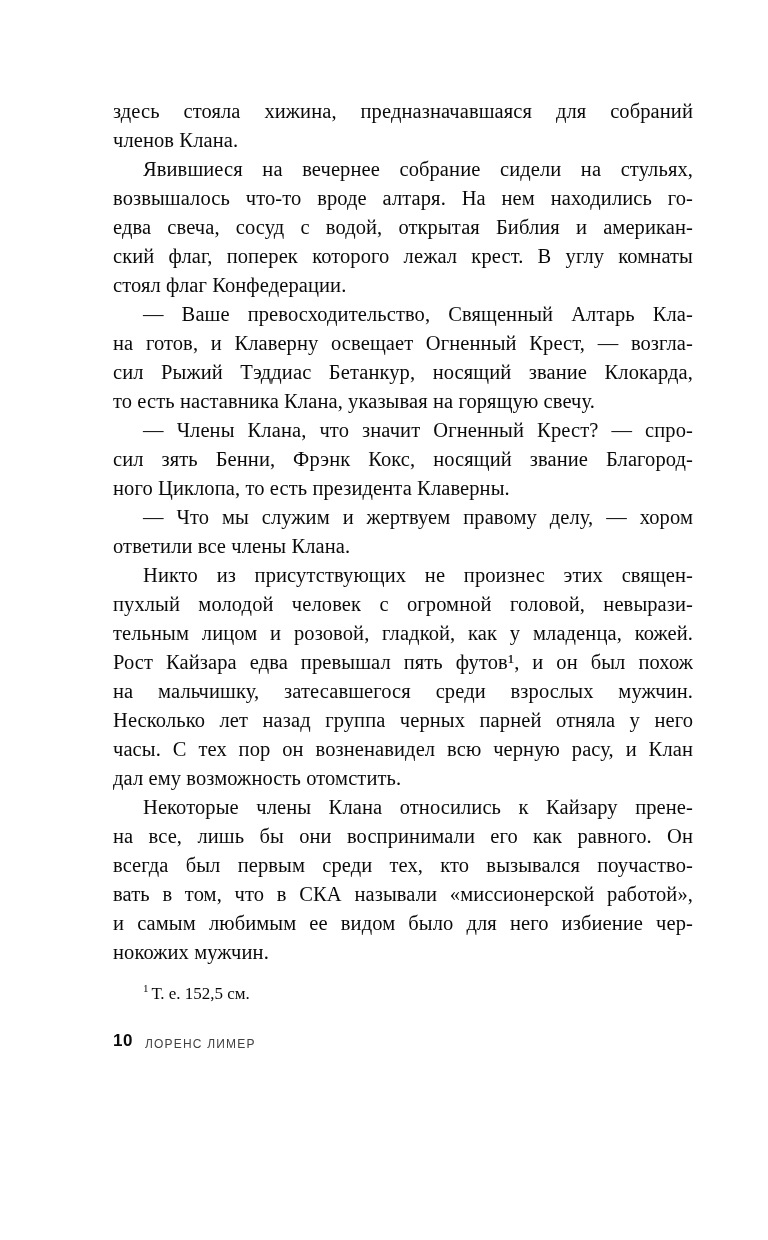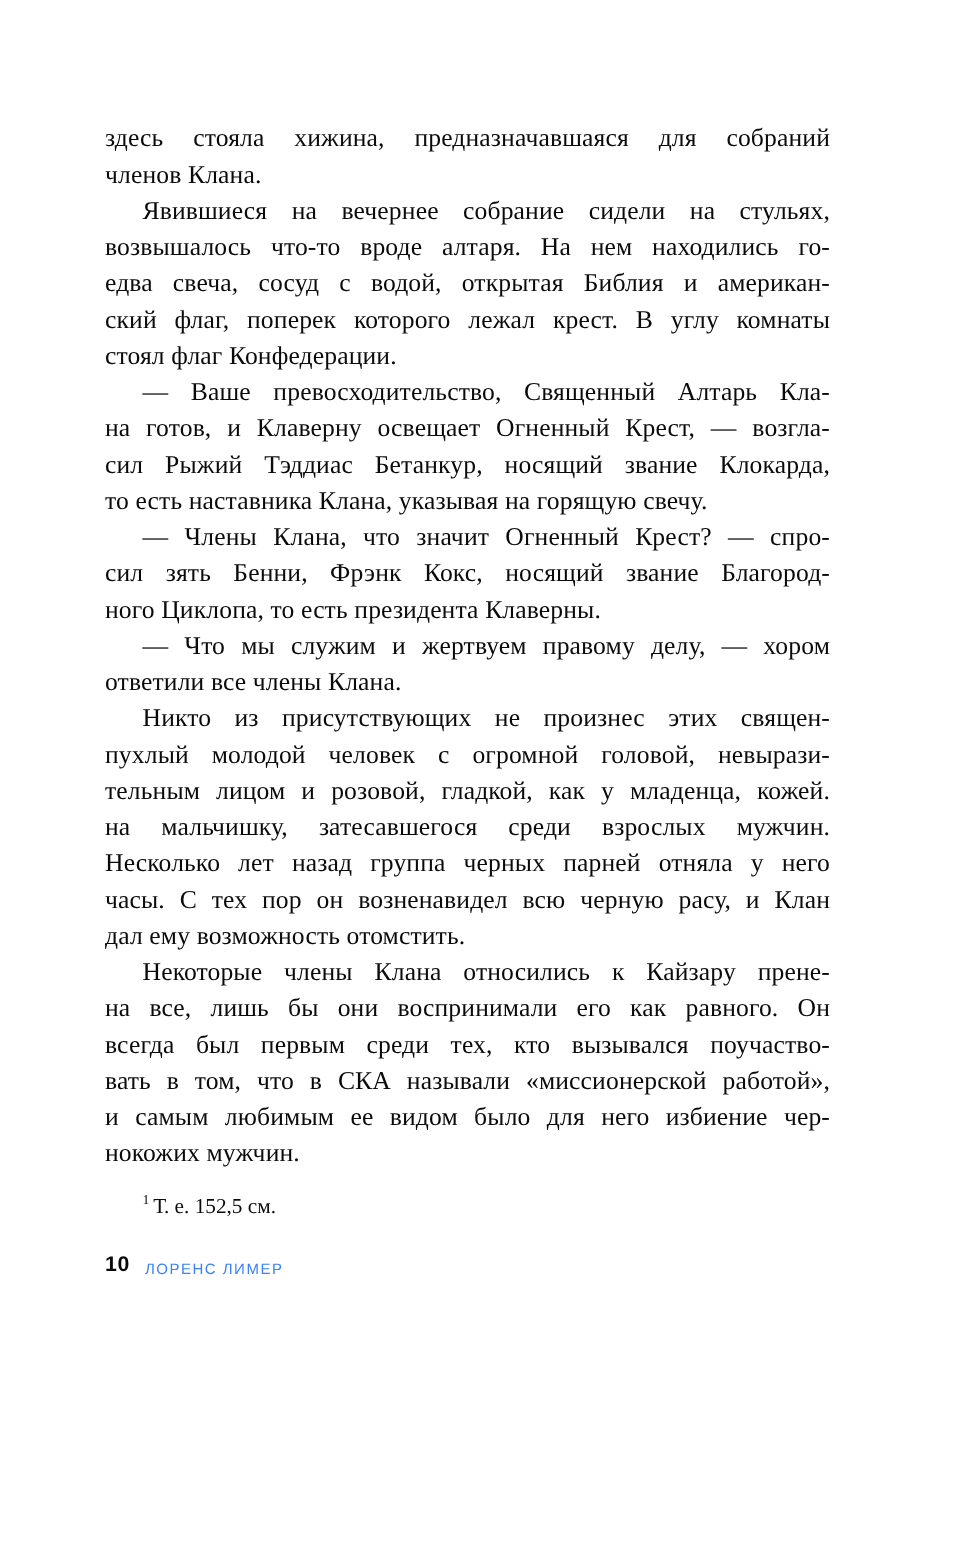--- a/index.html
+++ b/index.html
@@ -11,21 +11,21 @@
     width: 768px;
     height: 1240px;
     font-family: "Liberation Serif", "DejaVu Serif", serif;
     color: #0a0a0a;
     overflow: hidden;
   }
   .page {
     box-sizing: border-box;
     width: 764px;
     height: 1240px;
-    padding: 97px 75px 0 84px;
+    padding: 97px 75px 0 113px;
   }
   .text-block {
     width: 580px;
   }
   .line {
     font-size: 20.5px;
     line-height: 29px;
     text-align: justify;
     text-align-last: justify;
     white-space: normal;
@@ -57,21 +57,21 @@
   }
   .footer .pgnum {
     font-size: 17px;
     font-weight: 700;
     letter-spacing: 0.5px;
   }
   .footer .runtitle {
     font-size: 12px;
     letter-spacing: 1.2px;
     margin-left: 12px;
-    color: #3b82f6;
+    color: #404040;
   }
 </style>
 </head>
 <body>
 
 <div class="page">
 
   <div class="text-block">
       <div class="line">здесь стояла хижина, предназначавшаяся для собраний</div>
       <div class="line last">членов Клана.</div>
@@ -85,20 +85,21 @@
       <div class="line">сил Рыжий Тэддиас Бетанкур, носящий звание Клокарда,</div>
       <div class="line last">то есть наставника Клана, указывая на горящую свечу.</div>
       <div class="line indent">— Члены Клана, что значит Огненный Крест? — спро-</div>
       <div class="line">сил зять Бенни, Фрэнк Кокс, носящий звание Благород-</div>
       <div class="line last">ного Циклопа, то есть президента Клаверны.</div>
       <div class="line indent">— Что мы служим и жертвуем правому делу, — хором</div>
       <div class="line last">ответили все члены Клана.</div>
       <div class="line indent">Никто из присутствующих не произнес этих священ-</div>
       <div class="line">пухлый молодой человек с огромной головой, невырази-</div>
       <div class="line">тельным лицом и розовой, гладкой, как у младенца, кожей.</div>
+      <div class="line">Рост Кайзара едва превышал пять футов¹, и он был похож</div>
       <div class="line">на мальчишку, затесавшегося среди взрослых мужчин.</div>
       <div class="line">Несколько лет назад группа черных парней отняла у него</div>
       <div class="line">часы. С тех пор он возненавидел всю черную расу, и Клан</div>
       <div class="line last">дал ему возможность отомстить.</div>
       <div class="line indent">Некоторые члены Клана относились к Кайзару прене-</div>
       <div class="line">на все, лишь бы они воспринимали его как равного. Он</div>
       <div class="line">всегда был первым среди тех, кто вызывался поучаство-</div>
       <div class="line">вать в том, что в СКА называли «миссионерской работой»,</div>
       <div class="line">и самым любимым ее видом было для него избиение чер-</div>
       <div class="line last">нокожих мужчин.</div>

